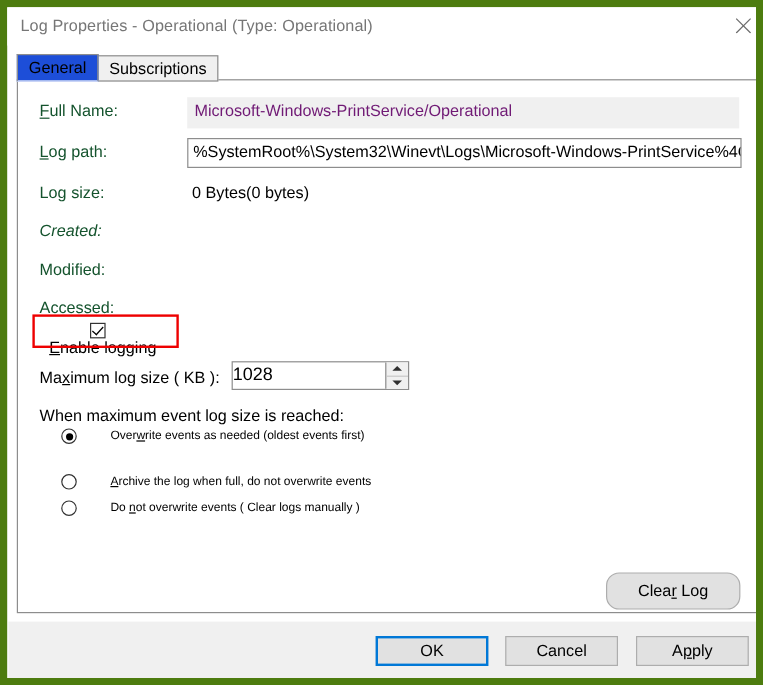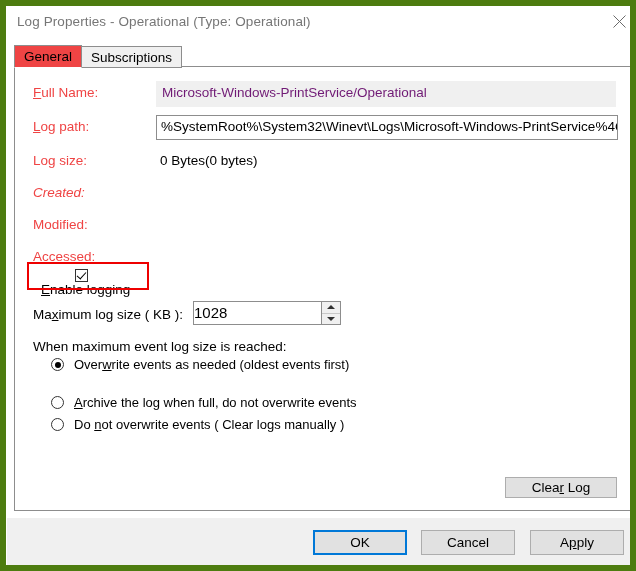--- a/index.html
+++ b/index.html
@@ -67,21 +67,21 @@
     line-height: 21px;
     padding: 0 9px;
     font-size: 13.5px;
     color: #000000;
     border: 1px solid #8d8d8d;
     box-sizing: border-box;
     white-space: nowrap;
     cursor: default;
   }
   .tab.active {
-    background: #ef4444;
+    background: #1d4ed8;
     border-bottom: 1px solid #ffffff;
     height: 23px;
     line-height: 22px;
     position: relative;
     z-index: 4;
   }
   .tab.inactive {
     background: #f0f0f0;
     border-bottom: 1px solid #8d8d8d;
     margin-left: -1px;
@@ -97,21 +97,21 @@
     background: #ffffff;
     border: 1px solid #8d8d8d;
     box-sizing: border-box;
     z-index: 1;
   }
 
   .row-label {
     position: absolute;
     left: 18px;
     font-size: 13.5px;
-    color: #ef4444;
+    color: #14532d;
     white-space: nowrap;
   }
   .row-value {
     position: absolute;
     font-size: 13.5px;
     color: #000000;
     white-space: nowrap;
   }
   u.ak { text-decoration: underline; }
 
@@ -292,22 +292,22 @@
     content: "";
     position: absolute;
     left: 2.5px;
     top: 2.5px;
     width: 6px;
     height: 6px;
     border-radius: 50%;
     background: #000000;
   }
   .radio-label {
-    margin-left: 10px;
-    font-size: 13px;
+    margin-left: 28px;
+    font-size: 10px;
     color: #000000;
     white-space: nowrap;
   }
 
   
   .btn {
     background: #e1e1e1;
     border: 1px solid #adadad;
     box-sizing: border-box;
     font-size: 13.5px;
@@ -316,21 +316,22 @@
     align-items: center;
     justify-content: center;
     cursor: default;
     white-space: nowrap;
   }
   #clear-log-button {
     position: absolute;
     left: 490px;
     top: 410px;
     width: 112px;
-    height: 21px;
+    height: 31px;
+    border-radius: 11px;
   }
   #footer {
     position: absolute;
     left: 1px;
     top: 512px;
     width: 634px;
     height: 58px;
     background: #f0f0f0;
   }
   #ok-button {

